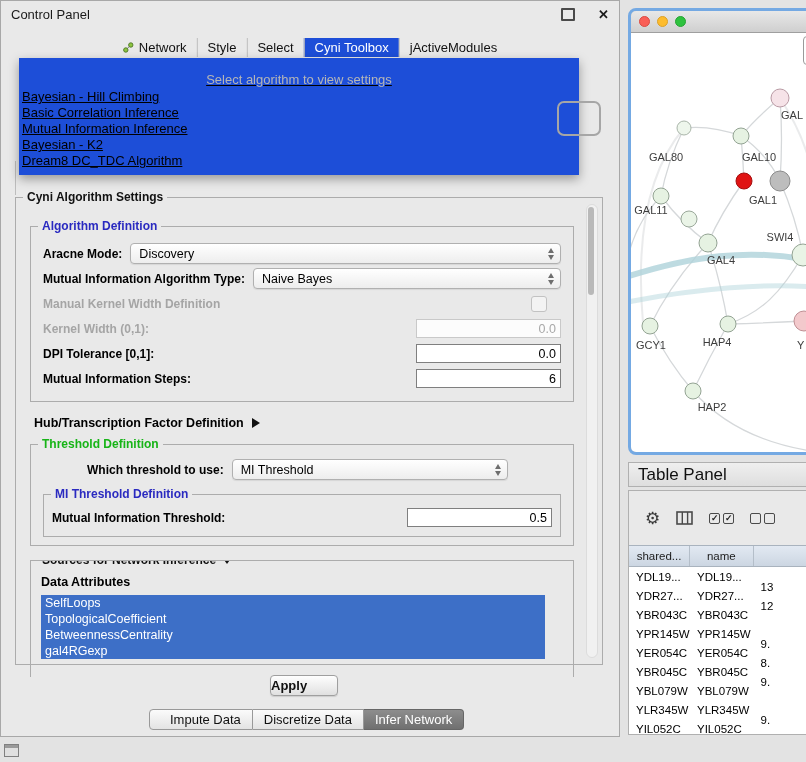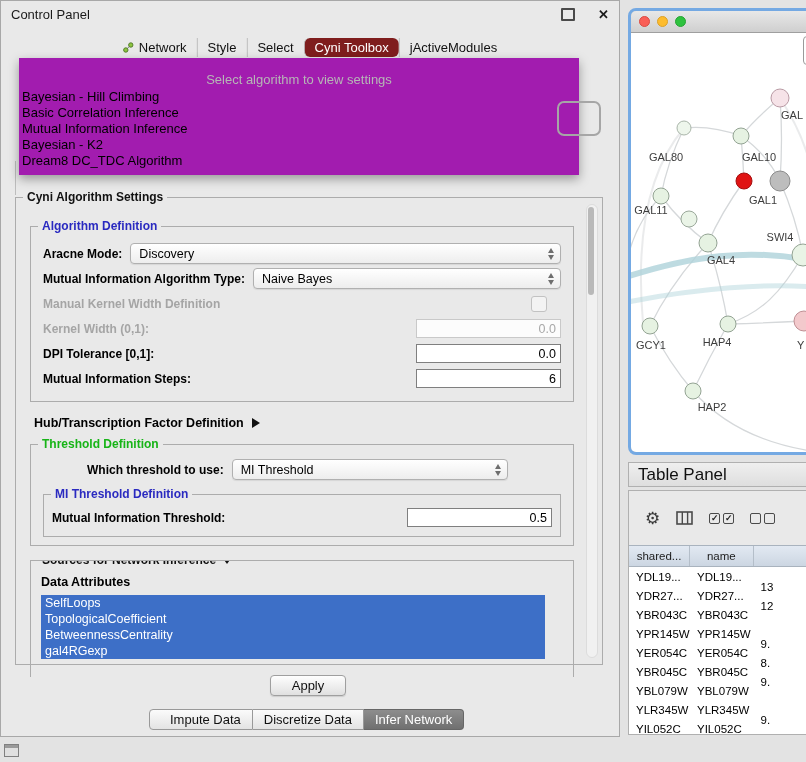--- a/index.html
+++ b/index.html
@@ -11,26 +11,26 @@
       border:1px solid #a8a8a8;box-sizing:border-box;}
   .cp-title{height:26px;display:flex;align-items:center;padding:0 10px;font-size:13px;color:#1a1a1a;gap:11px;}
   .cp-title .t{flex:1;}
   .win-restore{width:10px;height:9px;border:2px solid #4a4a4a;margin-right:12px;border-radius:1px;}
   .win-close{font-size:13px;font-weight:bold;color:#1a1a1a;line-height:1;}
 
   .tabbar{position:absolute;top:37px;left:50%;transform:translateX(-50%);display:flex;
           align-items:center;font-size:13px;white-space:nowrap;z-index:5;}
   .tab{padding:2px 10px;color:#111;border-left:1px solid #bdbdbd;display:flex;align-items:center;gap:5px;}
   .tab:first-child{border-left:none;}
-  .tab.sel{background:#7f1d1d;color:#fff;border-radius:6px;}
+  .tab.sel{background:#1d4ed8;color:#fff;border-radius:0;}
   .nticon{display:inline-flex;}
 
   
-  .popup{position:absolute;left:18px;top:57px;width:560px;background:#a21caf;z-index:20;
-         box-shadow:0 4px 10px rgba(0,0,0,.35);padding:12px 0 6px;}
+  .popup{position:absolute;left:18px;top:57px;width:560px;background:#1d4ed8;z-index:20;
+         box-shadow:0 4px 10px rgba(0,0,0,.35);padding:12px 0 6px;text-decoration:underline;}
   .popup .ph{text-align:center;color:#b6b6b6;font-size:13px;height:19px;line-height:19px;}
   .popup .opt{font-size:13px;height:16px;line-height:16px;padding:0 3px;color:#000;}
   .popup .opt.b{font-weight:bold;}
   .ghost-box{position:absolute;left:556px;top:100px;width:40px;height:31px;border:2px solid #a6a6a6;
              border-radius:7px;z-index:21;}
   .ghost-line{position:absolute;left:14px;top:160px;width:1px;height:34px;background:#bdbdbd;z-index:1;}
 
   
   .group{position:relative;border:1px solid #acacac;}
   .legend{position:absolute;top:-8px;left:7px;background:#e9e9e9;padding:0 4px;font-size:12px;
@@ -76,23 +76,23 @@
 
   .sources{margin-top:14px;padding:12px 10px 0;border-bottom:none;height:104px;overflow:hidden;}
   .da-label{font-size:12.5px;font-weight:bold;margin:2px 0 6px;color:#000;}
   .attr-list{width:504px;}
   .attr{height:16px;line-height:16px;background:#3d6fc7;color:#fff;font-size:12.5px;padding-left:4px;}
 
   .sb{position:absolute;right:4px;top:6px;width:10px;height:452px;background:#f1f1f1;
       border:1px solid #dcdcdc;border-radius:6px;}
   .sb-thumb{position:absolute;left:1px;top:2px;width:6px;height:88px;background:#b9b9b9;border-radius:4px;}
 
-  .apply{position:absolute;left:269px;top:674px;width:76px;height:21px;border:1px solid #9f9f9f;
-         border-radius:4px;background:linear-gradient(#fefefe,#e0e0e0);font-size:13px;text-align:center;
-         line-height:19px;color:#111;box-shadow:0 1px 1px rgba(0,0,0,.12);box-sizing:border-box;}
+  .apply{position:absolute;left:269px;top:674px;width:68px;height:21px;border:1px solid #9f9f9f;
+         border-radius:4px;background:linear-gradient(#fefefe,#e0e0e0);font-size:13px;text-align:left;
+         line-height:19px;color:#111;box-shadow:0 1px 1px rgba(0,0,0,.12);box-sizing:border-box;font-weight:bold;}
 
   .btabs{position:absolute;left:148px;top:708px;display:flex;height:21px;font-size:13px;}
   .btab{padding:0 11px;line-height:19px;border:1px solid #999;border-left:none;
         background:linear-gradient(#fbfbfb,#e3e3e3);color:#111;box-sizing:border-box;}
   .btab:first-child{border-left:1px solid #999;border-radius:4px 0 0 4px;padding-left:20px;}
   .btab:last-child{border-radius:0 4px 4px 0;}
   .btab.sel{background:linear-gradient(#8d8d8d,#707070);color:#fff;border-color:#666;}
 
   
   .netwin{position:absolute;left:628px;top:8px;width:196px;height:447px;border:3px solid #74a9e3;

